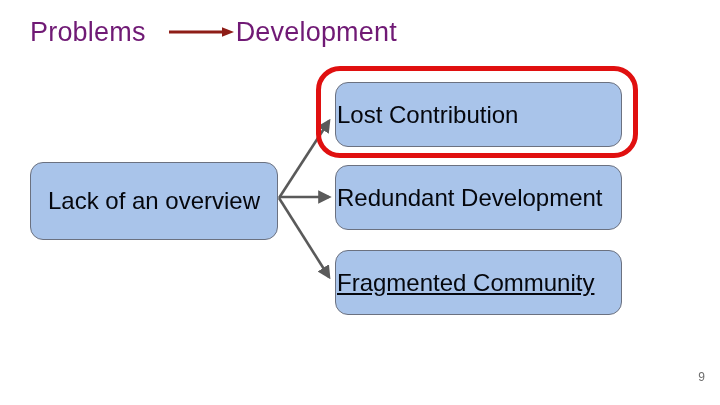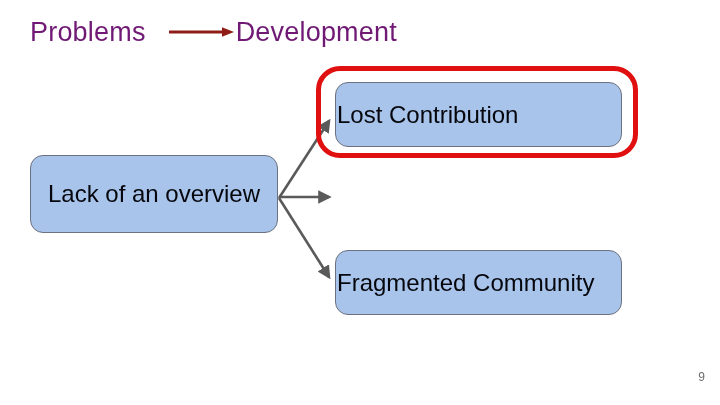--- a/index.html
+++ b/index.html
@@ -48,34 +48,34 @@
     border: 1.5px solid var(--box-border, #6b7180);
     border-radius: 13px;
     display: flex;
     align-items: center;
     font-size: 24px;
     color: #05070d;
     white-space: nowrap;
   }
   .box-source {
     left: 30px;
-    top: 155px;
+    top: 162px;
     width: 248px;
     height: 78px;
     justify-content: center;
   }
   .box-target {
     left: 335px;
     width: 287px;
     height: 65px;
     padding-left: 1px;
   }
   .box-t0 { top: 82px; }
   .box-t1 { top: 165px; }
-  .box-t2 { top: 250px; }
+  .box-t2 { top: 250px; text-decoration: underline; }
 
   
   .highlight-ring {
     position: absolute;
     box-sizing: border-box;
     left: 316px;
     top: 66px;
     width: 322px;
     height: 92px;
     border: 5px solid var(--highlight-red, #e01010);
@@ -128,20 +128,23 @@
     <line x1="279" y1="198" x2="329" y2="277" marker-end="url(#ah-gray)"></line>
   </svg>
 
   <div class="flow-box box-source">
     <span>Lack of an overview</span>
   </div>
 
   <div class="flow-box box-target box-t0">
     <span>Lost Contribution</span>
   </div>
+  <div class="flow-box box-target box-t1">
+    <span>Redundant Development</span>
+  </div>
   <div class="flow-box box-target box-t2">
     <span>Fragmented Community</span>
   </div>
 
   <div class="highlight-ring"></div>
 
   <div class="page-number">9</div>
 
 </div>
 

